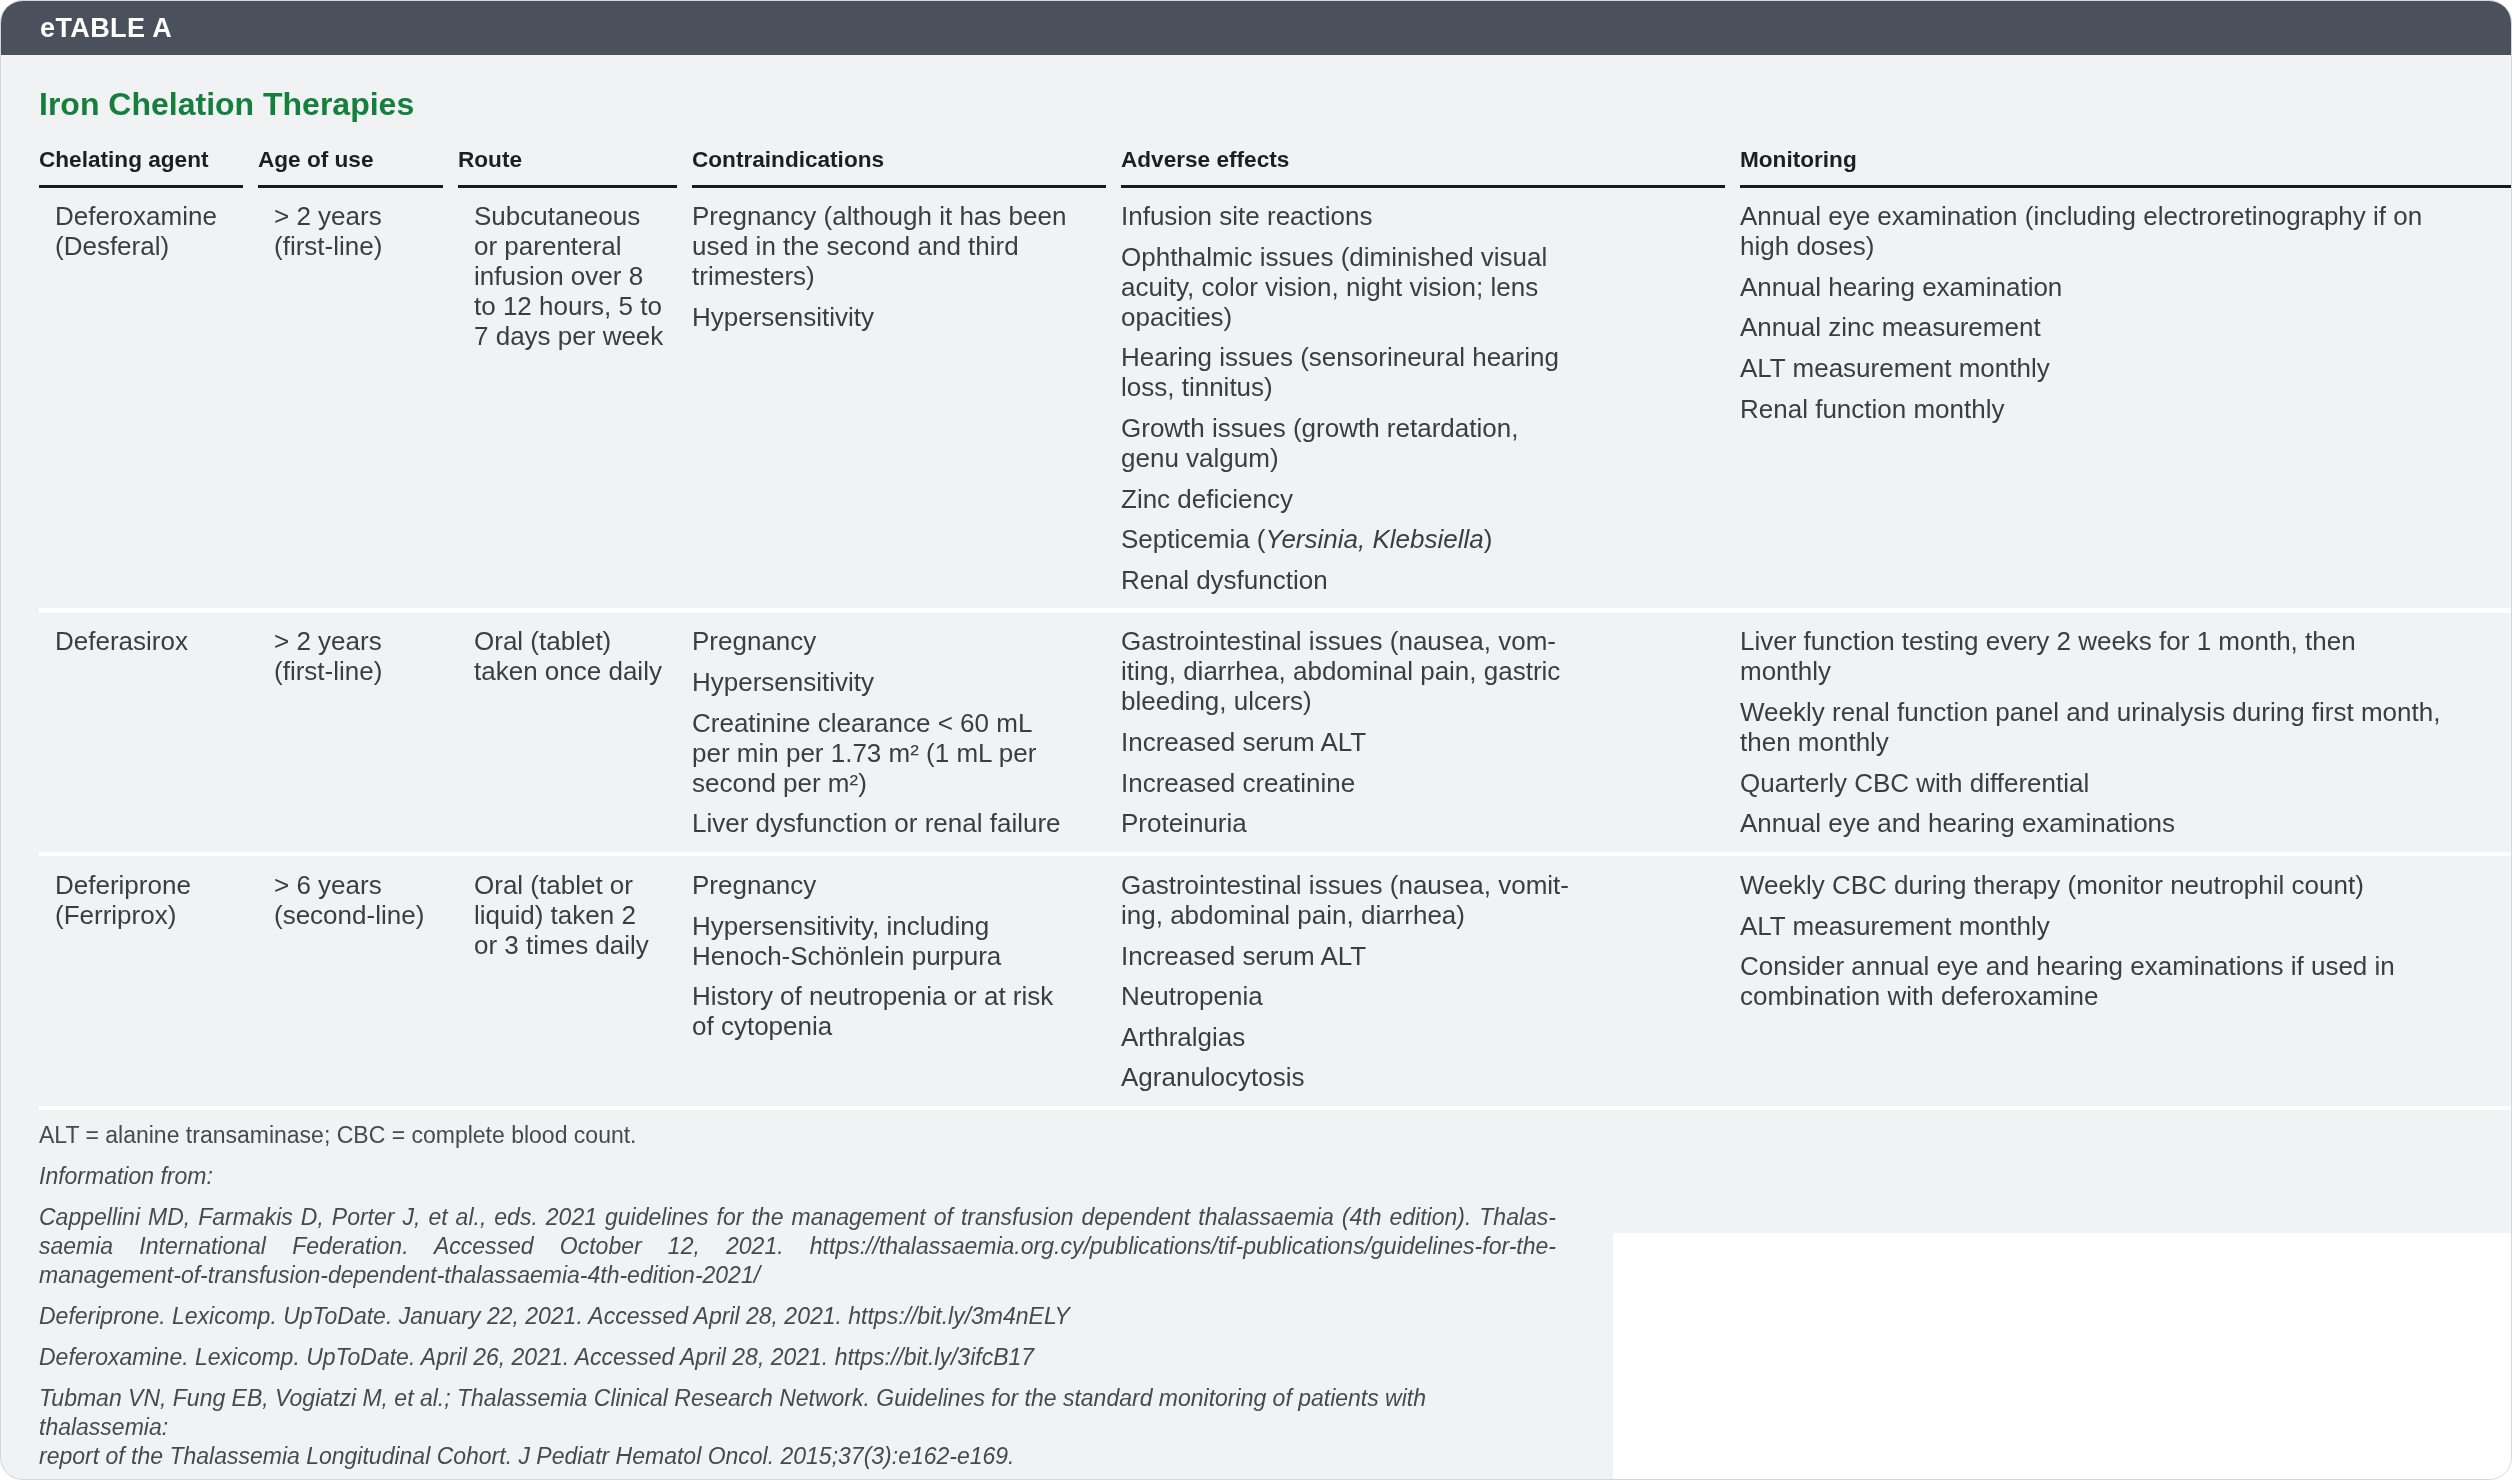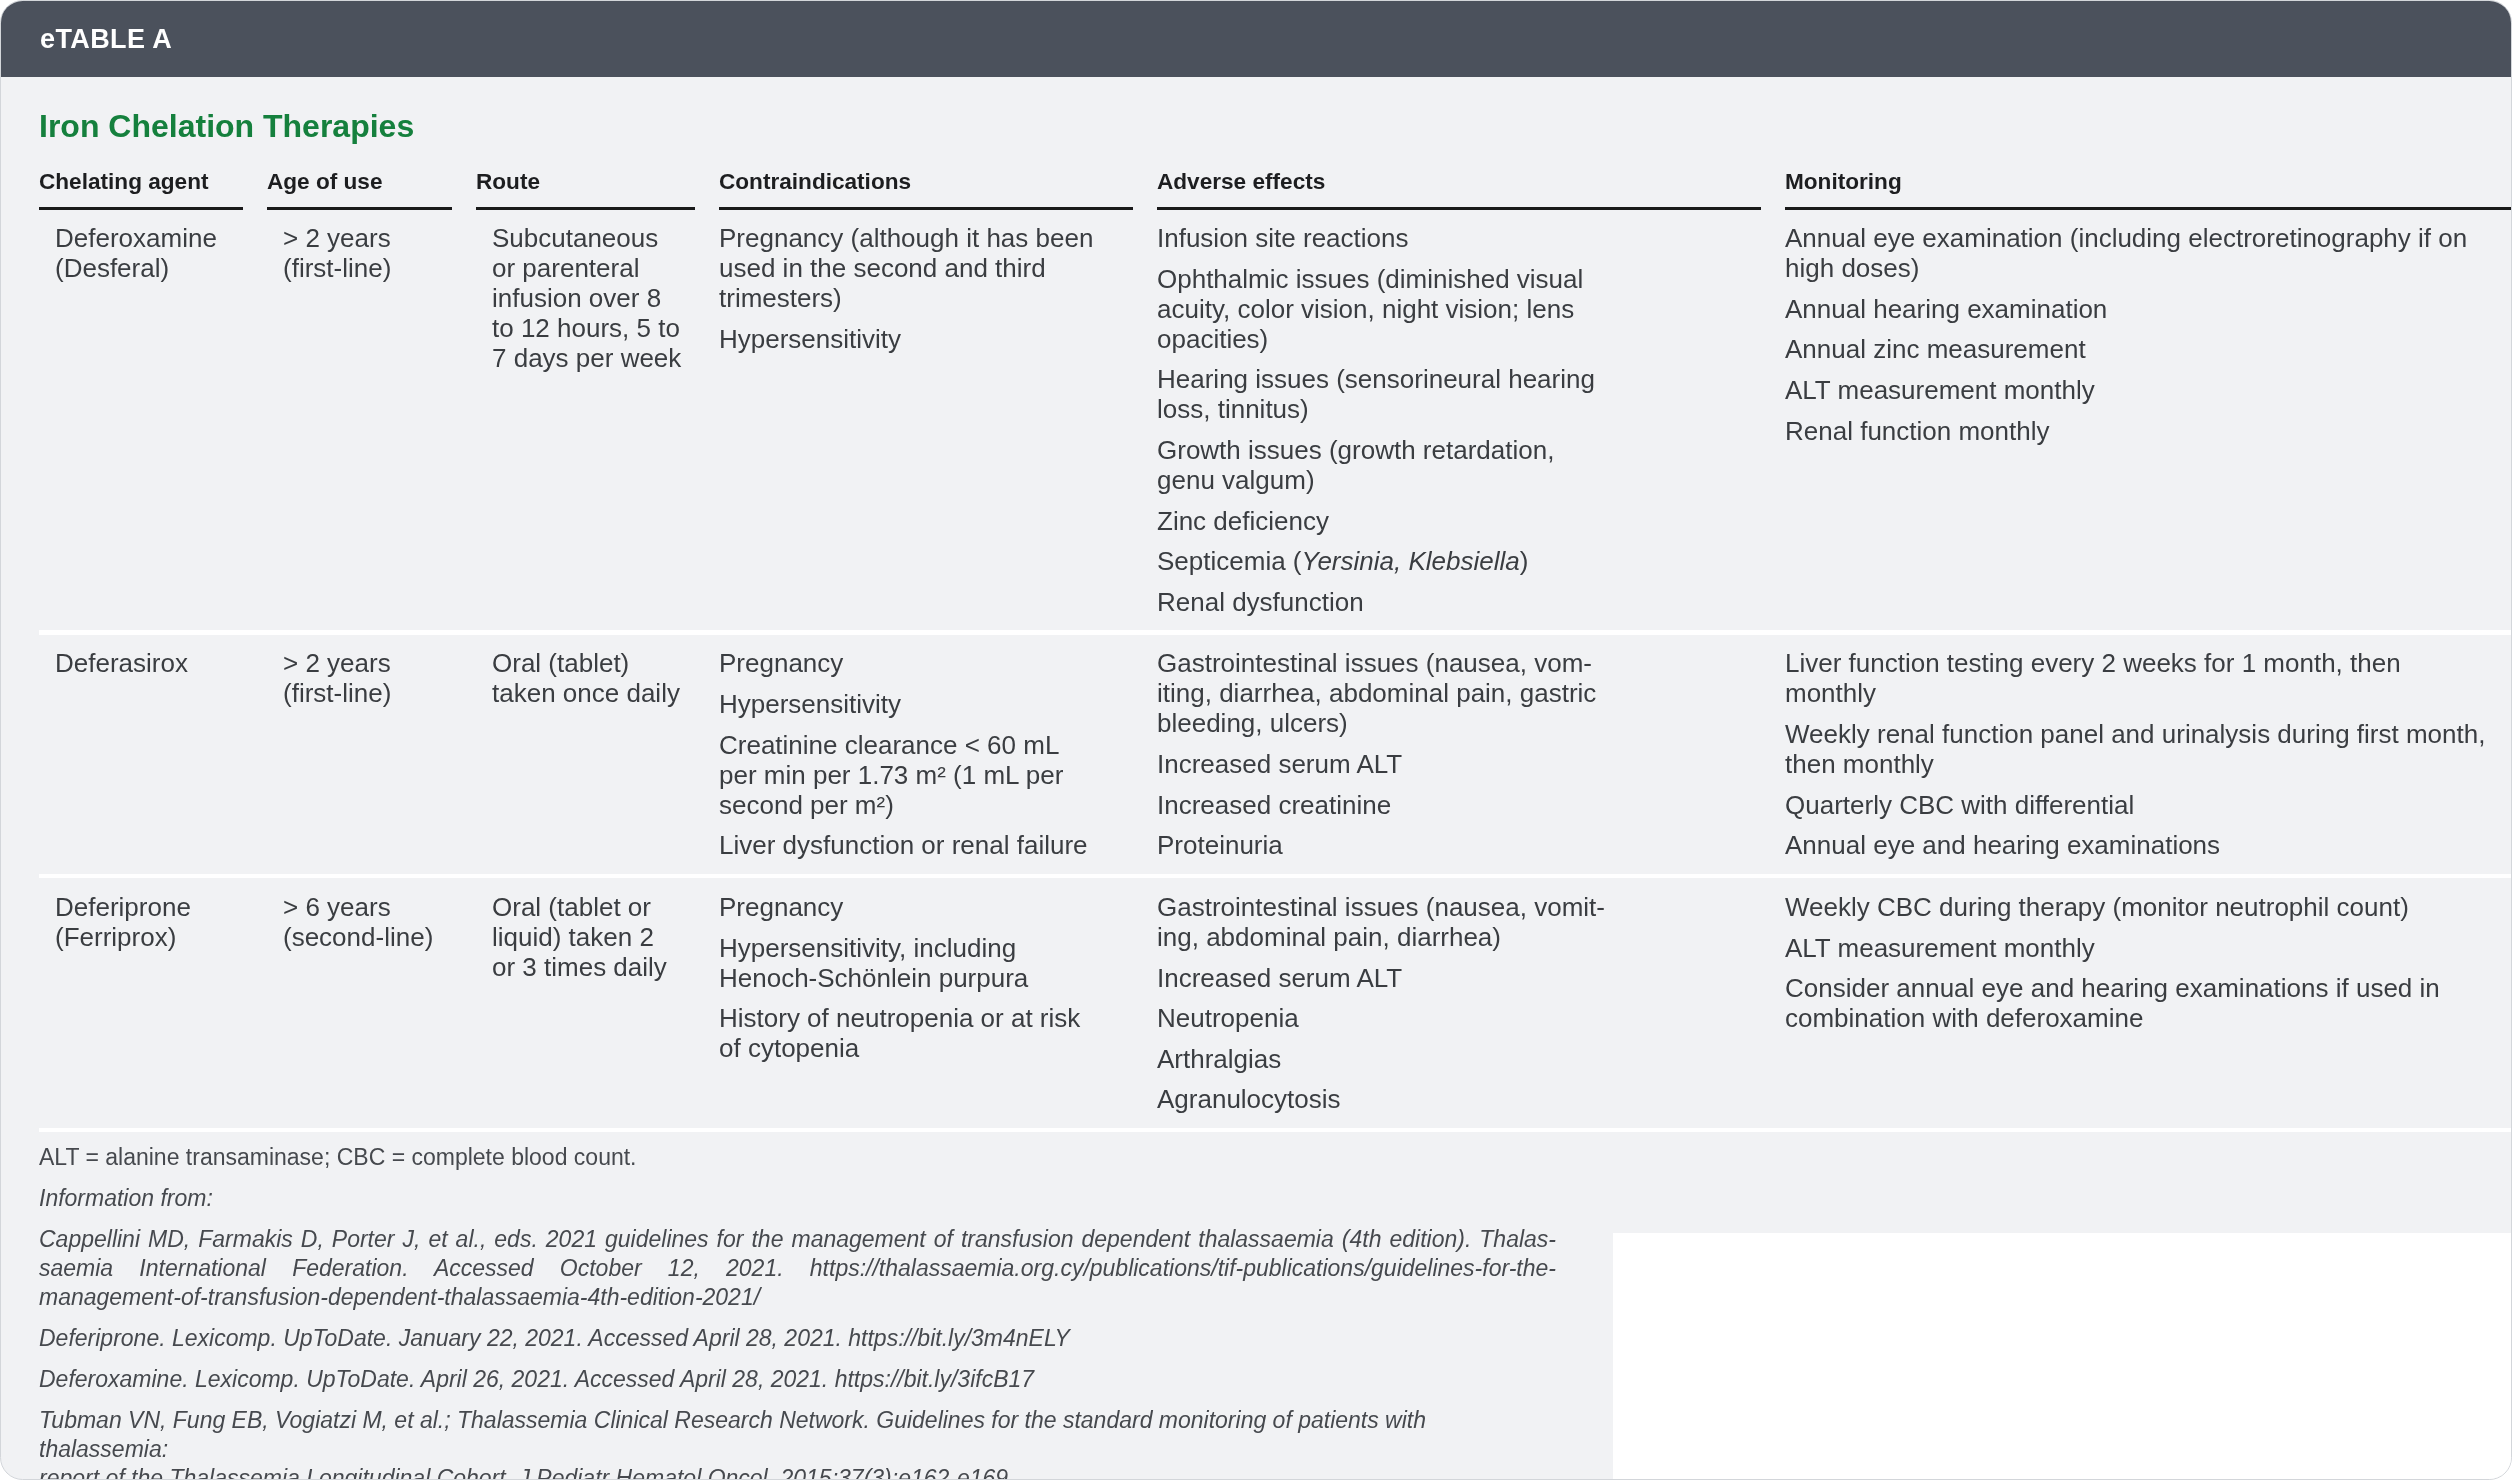--- a/index.html
+++ b/index.html
@@ -12,21 +12,21 @@
     position: relative;
     width: 2512px;
     height: 1480px;
     box-sizing: border-box;
     background: #f1f2f4;
     border: 1.5px solid #d3d6da;
     border-radius: 22.6px;
     overflow: hidden;
   }
   .titlebar {
-    height: 76px;
+    height: 54px;
     background: #4b515c;
     display: flex;
     align-items: center;
     padding: 0 39px;
   }
   .titlebar .bar-label {
     color: #ffffff;
     font-size: 27px;
     font-weight: 700;
     letter-spacing: 0.4px;
@@ -37,21 +37,21 @@
   h1.tabletitle {
     margin: 30px 0 0 0;
     font-size: 32px;
     line-height: 38px;
     font-weight: 700;
     color: #15803d;
   }
   .grid {
     display: grid;
     grid-template-columns: 204px 185px 219px 414px 604px 771px;
-    column-gap: 24px;
+    column-gap: 15px;
   }
   .th {
     padding: 22.6px 0 12px 0;
     border-bottom: 3px solid #1a1a1a;
     font-size: 22.6px;
     line-height: 27px;
     font-weight: 700;
     color: #1d1e20;
     align-self: end;
   }

